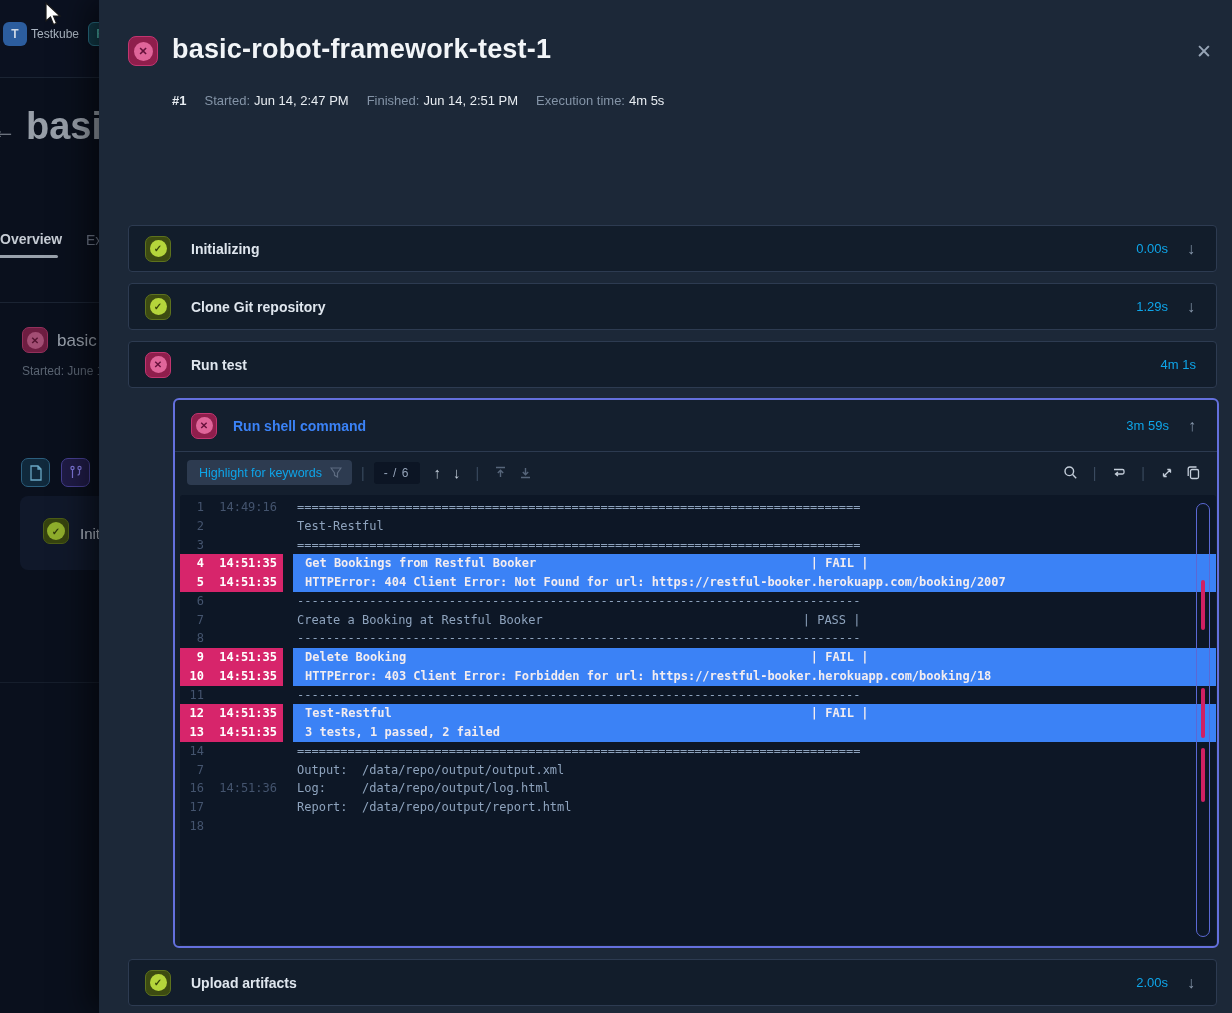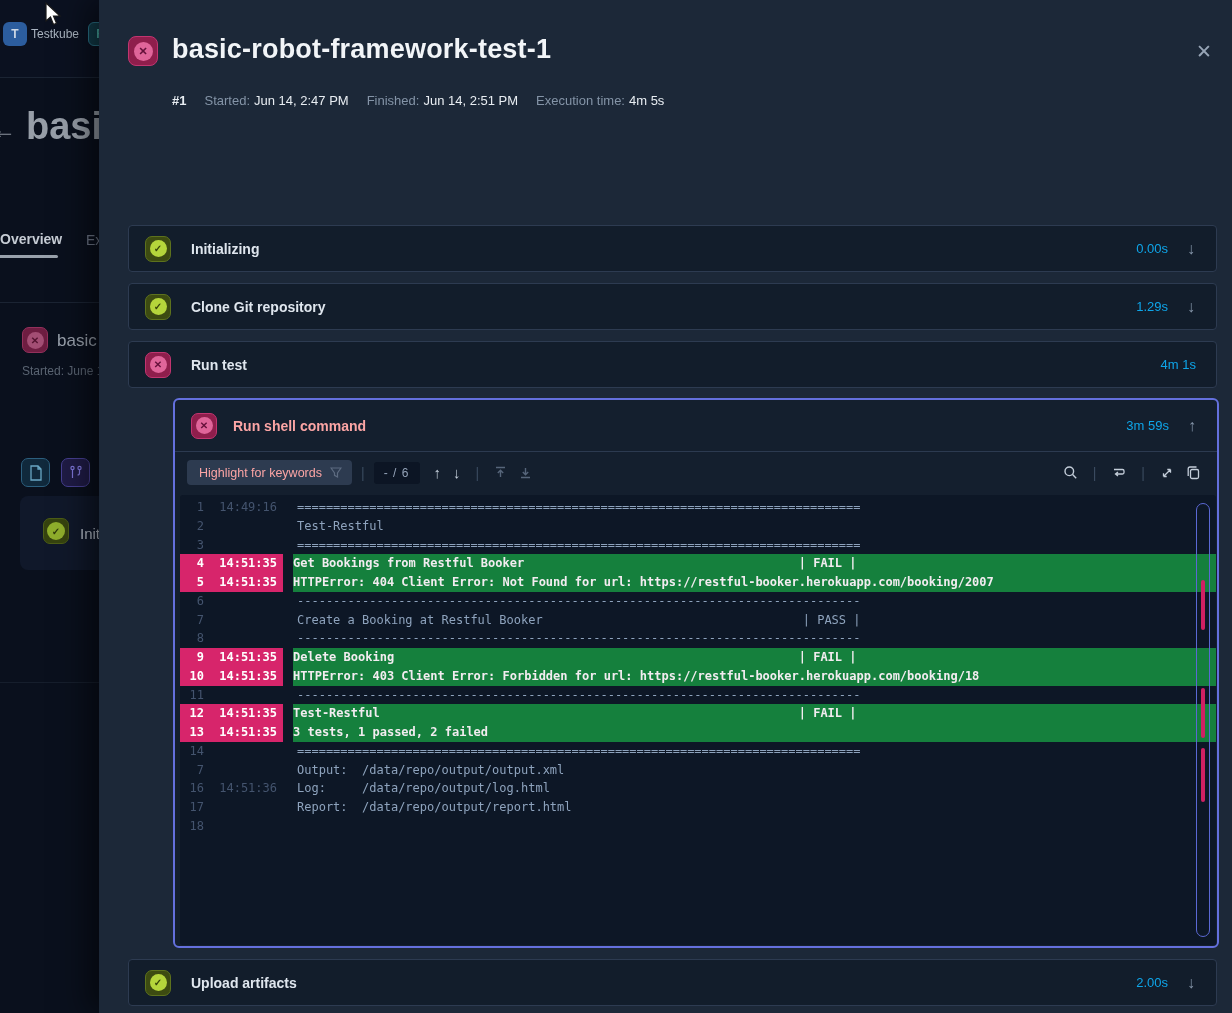--- a/index.html
+++ b/index.html
@@ -57,40 +57,40 @@
   .d-tab.active { color:#ffffff; font-weight:bold; border-bottom:2px solid #ffffff; }
 
   .step-row { position:absolute; left:29px; width:1089px; height:47px; background:#121d2b; border:1px solid #2d3b51; border-radius:4px; display:flex; align-items:center; padding:0 16px; }
   .step-label { margin-left:20px; font-size:14px; font-weight:bold; color:#dfe6ee; flex:1; }
   .step-dur { font-size:13px; color:#0ea5e9; margin-right:14px; }
   .step-dur.no-arrow { margin-right:4px;text-align:right; }
   .step-arrow { font-size:16px; color:#8494a8; width:18px; text-align:center; }
 
   .shell-panel { position:absolute; left:74px; top:398px; width:1046px; height:550px; background:#141f2e; border:2px solid #6470dd; border-radius:6px; }
   .shell-head { height:52px; display:flex; align-items:center; padding:0 16px; border-bottom:1px solid #2c3a50; }
-  .shell-label { margin-left:16px; font-size:14px; font-weight:bold; color:#fca5a5; flex:1; }
+  .shell-label { margin-left:16px; font-size:14px; font-weight:bold; color:#3b82f6; flex:1; }
   .shell-toolbar { height:41px; display:flex; align-items:center; padding:0 10px; }
-  .kw-btn { height:25px; background:#2d3b50; border:none; border-radius:4px; color:#fca5a5; font-size:12.5px; font-family:"Liberation Sans",sans-serif; padding:0 10px 0 12px; margin-left:2px; display:flex; align-items:center; gap:8px; cursor:pointer; }
+  .kw-btn { height:25px; background:#2d3b50; border:none; border-radius:4px; color:#0ea5e9; font-size:12.5px; font-family:"Liberation Sans",sans-serif; padding:0 10px 0 12px; margin-left:2px; display:flex; align-items:center; gap:8px; cursor:pointer; }
   .tb-sep { color:#3a4a5f; margin:0 9px; font-size:14px; }
   .counter { width:46px; height:22px; background:#0c1524; border-radius:3px; color:#94a3b8; font-size:12px; display:flex; align-items:center; justify-content:center; letter-spacing:1px; }
   .tb-ico { background:none; border:none; color:#c3cdd9; font-size:15px; cursor:pointer; padding:2px 6px; display:flex; align-items:center; }
   .tb-ico.dim { color:#56657a; }
   .tb-right { margin-left:auto; display:flex; align-items:center; }
 
   .log-area { position:absolute; left:5px; top:95px; width:1036px; height:450px; background:#0d1726; border-radius:3px; overflow:hidden; }
   .log-line { display:flex; height:18.75px; white-space:pre; font-family:"DejaVu Sans Mono",monospace; font-size:12px; line-height:18.75px; }
   .log-line:first-child { margin-top:3px; }
   .gut { flex:0 0 103px; display:flex; }
   .ln { flex:0 0 24px; text-align:right; color:#44546e; }
   .ts { flex:1; text-align:right; padding-right:6px; color:#44546e; }
   .lc { flex:1; padding-left:14px; color:#8ea3bd; }
   .log-line.fail { font-weight:bold; }
   .log-line.fail .gut { background:#d7256b; }
   .log-line.fail .ln, .log-line.fail .ts { color:#ffffff; }
-  .log-line.fail .lc { background:#15803d; color:#f2ecf0; margin-left:10px; padding-left:0; }
+  .log-line.fail .lc { background:#3b82f6; color:#f2ecf0; margin-left:10px; padding-left:12px; }
 
   .scroll-pill { position:absolute; right:7px; top:103px; width:14px; height:434px; border:1px solid #5b68d4; border-radius:8px; }
   .scroll-marker { position:absolute; left:4px; width:4px; background:#d02063; border-radius:2px; }
 
   .icon-svg { display:block; }
 </style>
 </head>
 <body>
 
 <div class="bg-strip">

